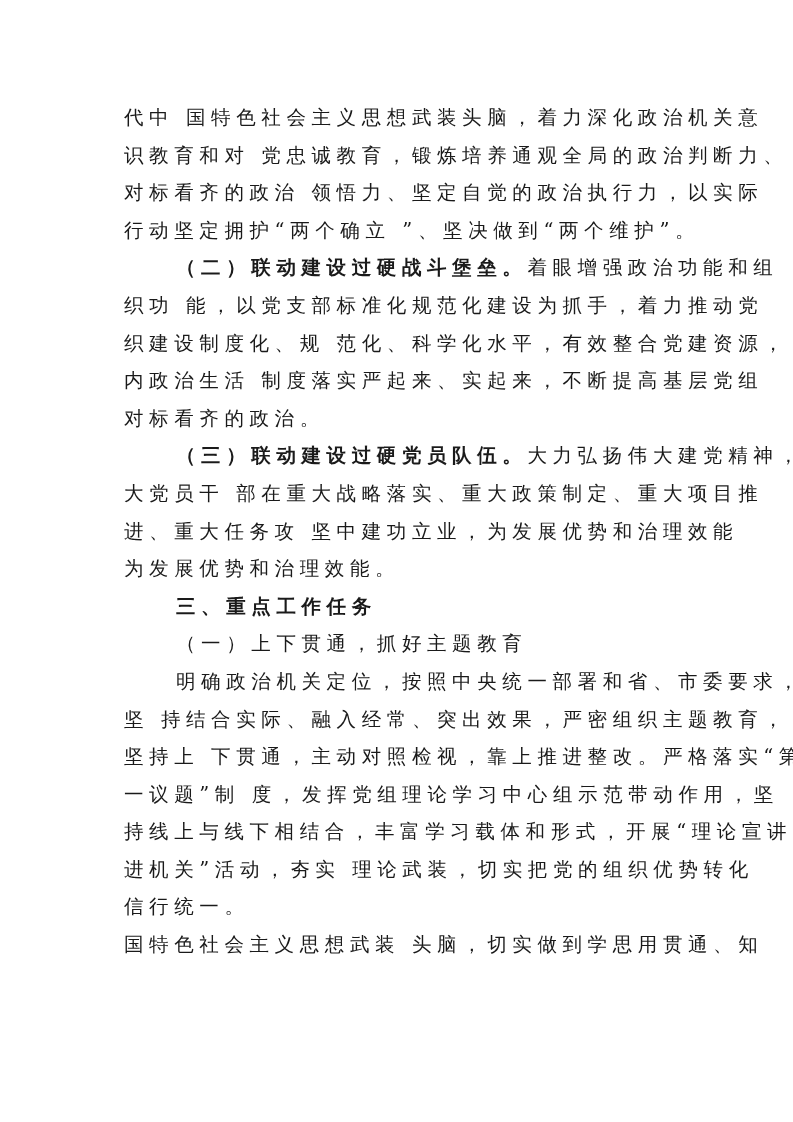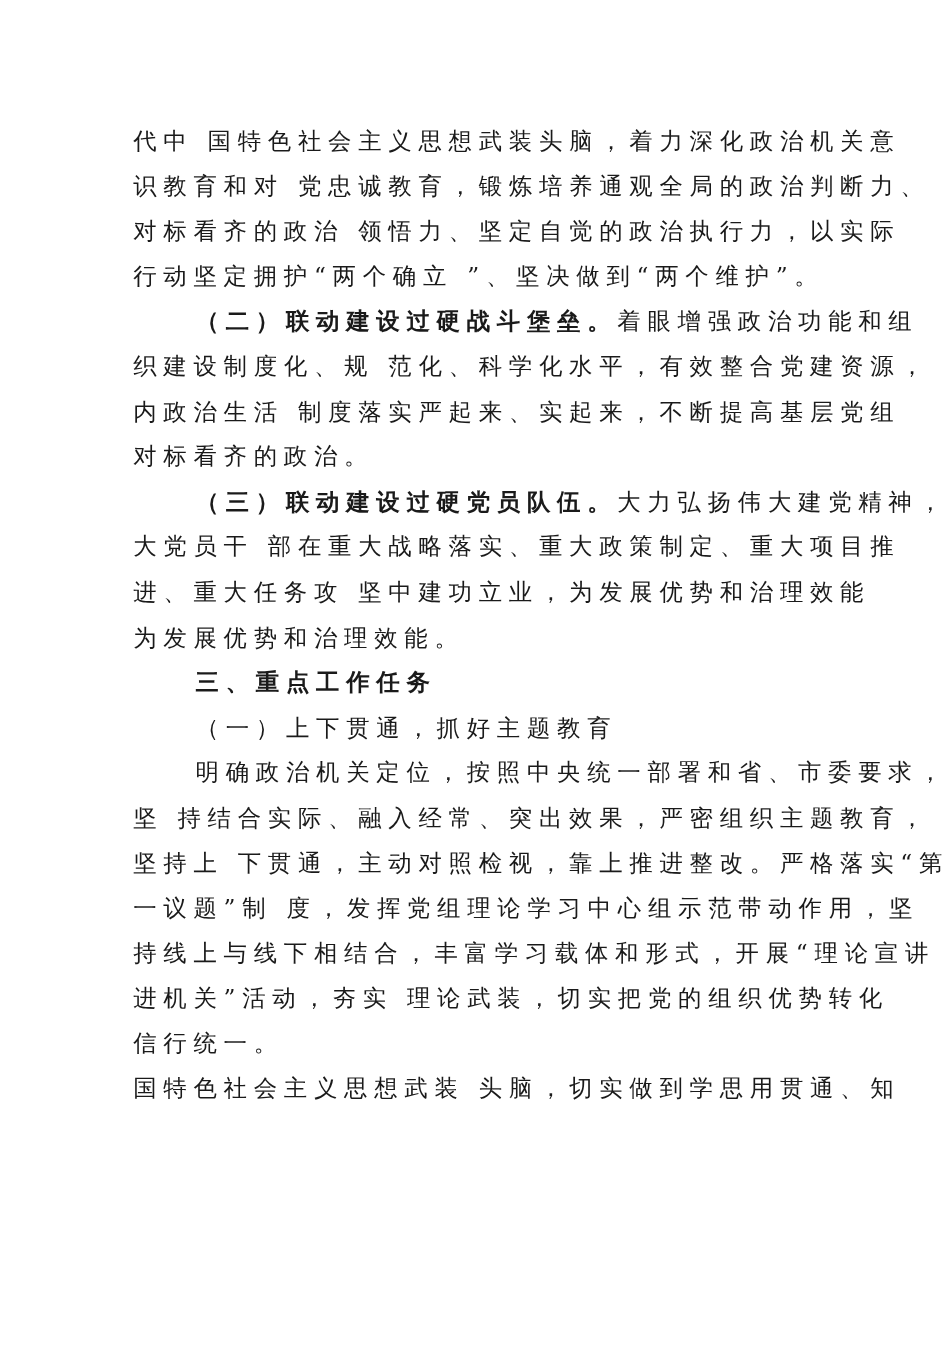--- a/index.html
+++ b/index.html
@@ -17,21 +17,21 @@
     }
     .page {
       position: absolute;
       left: 0; top: 0;
       width: 793px;
       height: 1122px;
       background: #ffffff;
     }
     .content {
       position: absolute;
-      left: 111px;
+      left: 124px;
       top: 99px;
       width: 552px;
     }
     .line {
       height: 37.6px;
       line-height: 37.6px;
       font-size: 19.5px;
       white-space: nowrap;
       letter-spacing: 5.6px;
     }
@@ -49,20 +49,21 @@
 
 <div class="page">
   <div class="content">
 
     <div class="line">代中 国特色社会主义思想武装头脑，着力深化政治机关意</div>
     <div class="line">识教育和对 党忠诚教育，锻炼培养通观全局的政治判断力、</div>
     <div class="line">对标看齐的政治 领悟力、坚定自觉的政治执行力，以实际</div>
     <div class="line">行动坚定拥护“两个确立 ”、坚决做到“两个维护”。</div>
 
     <div class="line indent"><span class="lead">（二）联动建设过硬战斗堡垒。</span><span>着眼增强政治功能和组</span></div>
+    <div class="line">织功 能，以党支部标准化规范化建设为抓手，着力推动党</div>
     <div class="line">织建设制度化、规 范化、科学化水平，有效整合党建资源，</div>
     <div class="line">内政治生活 制度落实严起来、实起来，不断提高基层党组</div>
     <div class="line">对标看齐的政治。</div>
 
     <div class="line indent"><span class="lead">（三）联动建设过硬党员队伍。</span><span>大力弘扬伟大建党精神，</span></div>
     <div class="line">大党员干 部在重大战略落实、重大政策制定、重大项目推</div>
     <div class="line">进、重大任务攻 坚中建功立业，为发展优势和治理效能</div>
     <div class="line">为发展优势和治理效能。</div>
 
     <div class="line indent heading-bold">三、重点工作任务</div>

